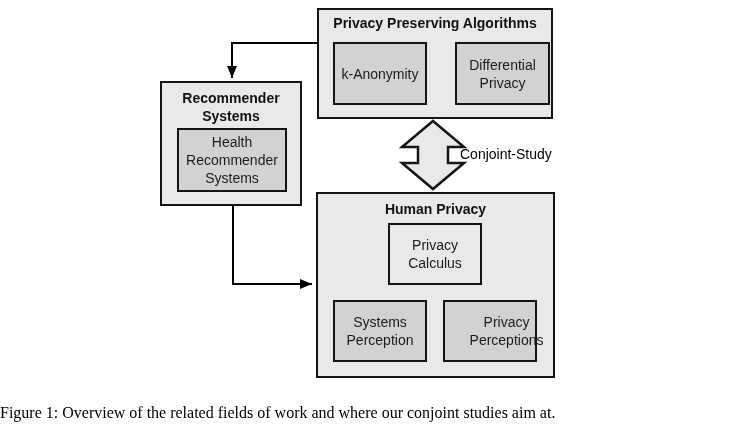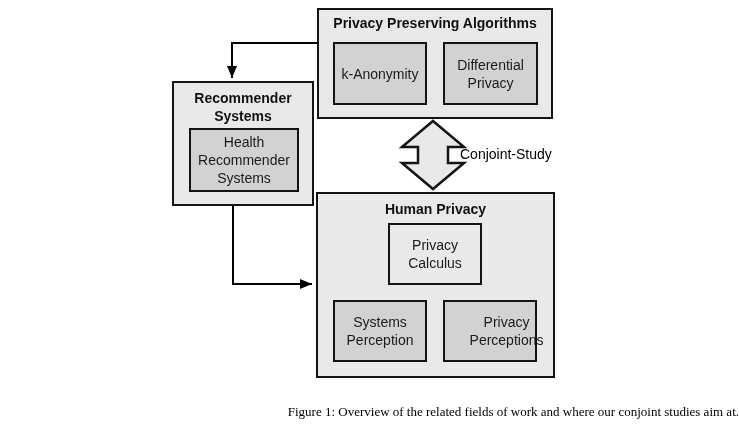--- a/index.html
+++ b/index.html
@@ -54,23 +54,23 @@
     font-size: 14px;
     line-height: 17px;
     color: #000000;
     white-space: nowrap;
   }
   .caption {
     position: absolute;
     left: 0;
     right: 0;
     top: 404px;
-    text-align: right;
+    text-align: left;
     font-family: "Liberation Serif", serif;
-    font-size: 13px;
+    font-size: 16px;
     color: #000000;
     white-space: nowrap;
   }
 </style>
 </head>
 <body>
 
 <div class="screen">
 
   <svg class="connector-layer" viewBox="0 0 739 436" xmlns="http://www.w3.org/2000/svg">
@@ -88,26 +88,26 @@
     <path d="M468,286 L487,299" fill="none" stroke="#000000" stroke-width="2" marker-end="url(#arrowhead)"></path>
 
     <polygon points="433,121 464,147 448,147 448,163 464,163 433,189 402,163 418,163 418,147 402,147" fill="#e9e9e9" stroke="#141414" stroke-width="2.5" stroke-linejoin="miter"></polygon>
   </svg>
 
   <div class="outer-box" style="left:317px; top:8px; width:236px; height:111px;">
     <div class="box-title">Privacy Preserving Algorithms</div>
     <div class="inner-box" style="left:14px; top:32px; width:94px; height:63px;">
       <span>k-Anonymity</span>
     </div>
-    <div class="inner-box" style="left:124px; top:32px; width:95px; height:63px;">
+    <div class="inner-box" style="left:136px; top:32px; width:95px; height:63px;">
       <span>Differential Privacy</span>
     </div>
   </div>
 
-  <div class="outer-box" style="left:160px; top:81px; width:142px; height:125px;margin-left:12px;">
+  <div class="outer-box" style="left:160px; top:81px; width:142px; height:125px;">
     <div class="box-title" style="padding-top:6px;">Recommender Systems</div>
     <div class="inner-box" style="left:15px; top:45px; width:110px; height:64px;">
       <span>Health Recommender Systems</span>
     </div>
   </div>
 
   <div class="outer-box" style="left:316px; top:192px; width:239px; height:186px;">
     <div class="box-title" style="padding-top:6px;">Human Privacy</div>
     <div class="inner-box light" style="left:70px; top:29px; width:94px; height:62px;">
       <span>Privacy Calculus</span>

